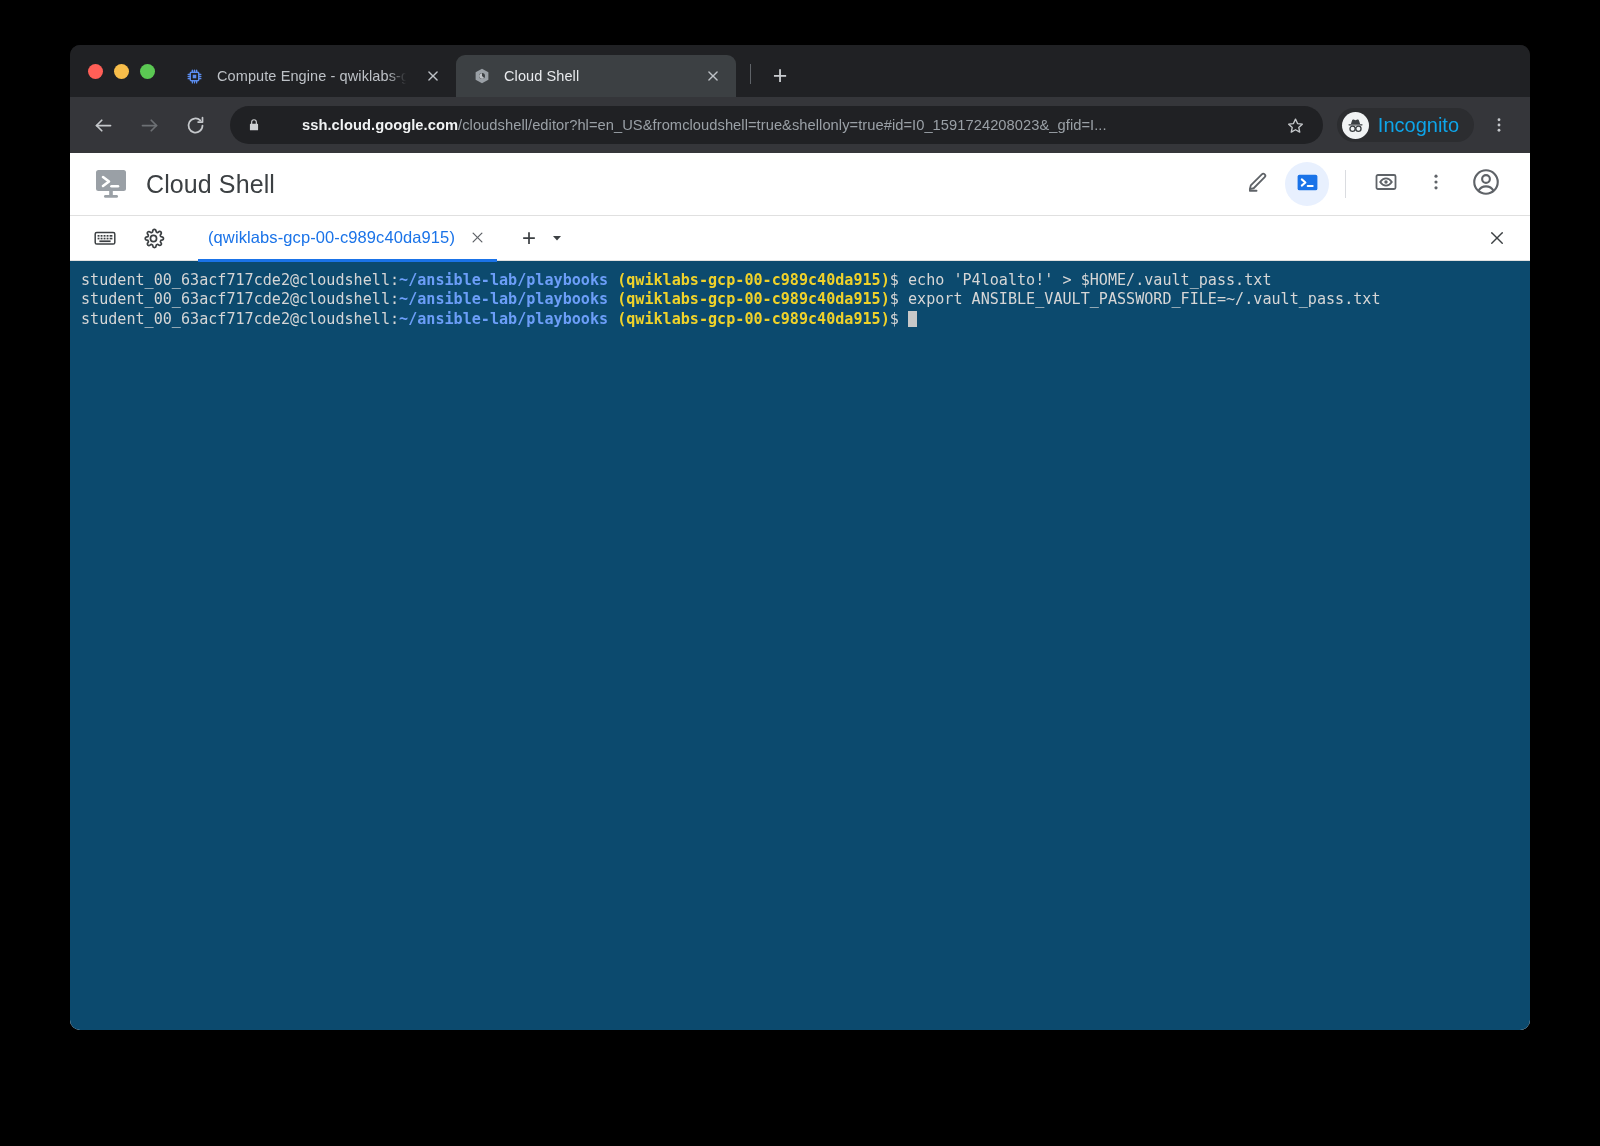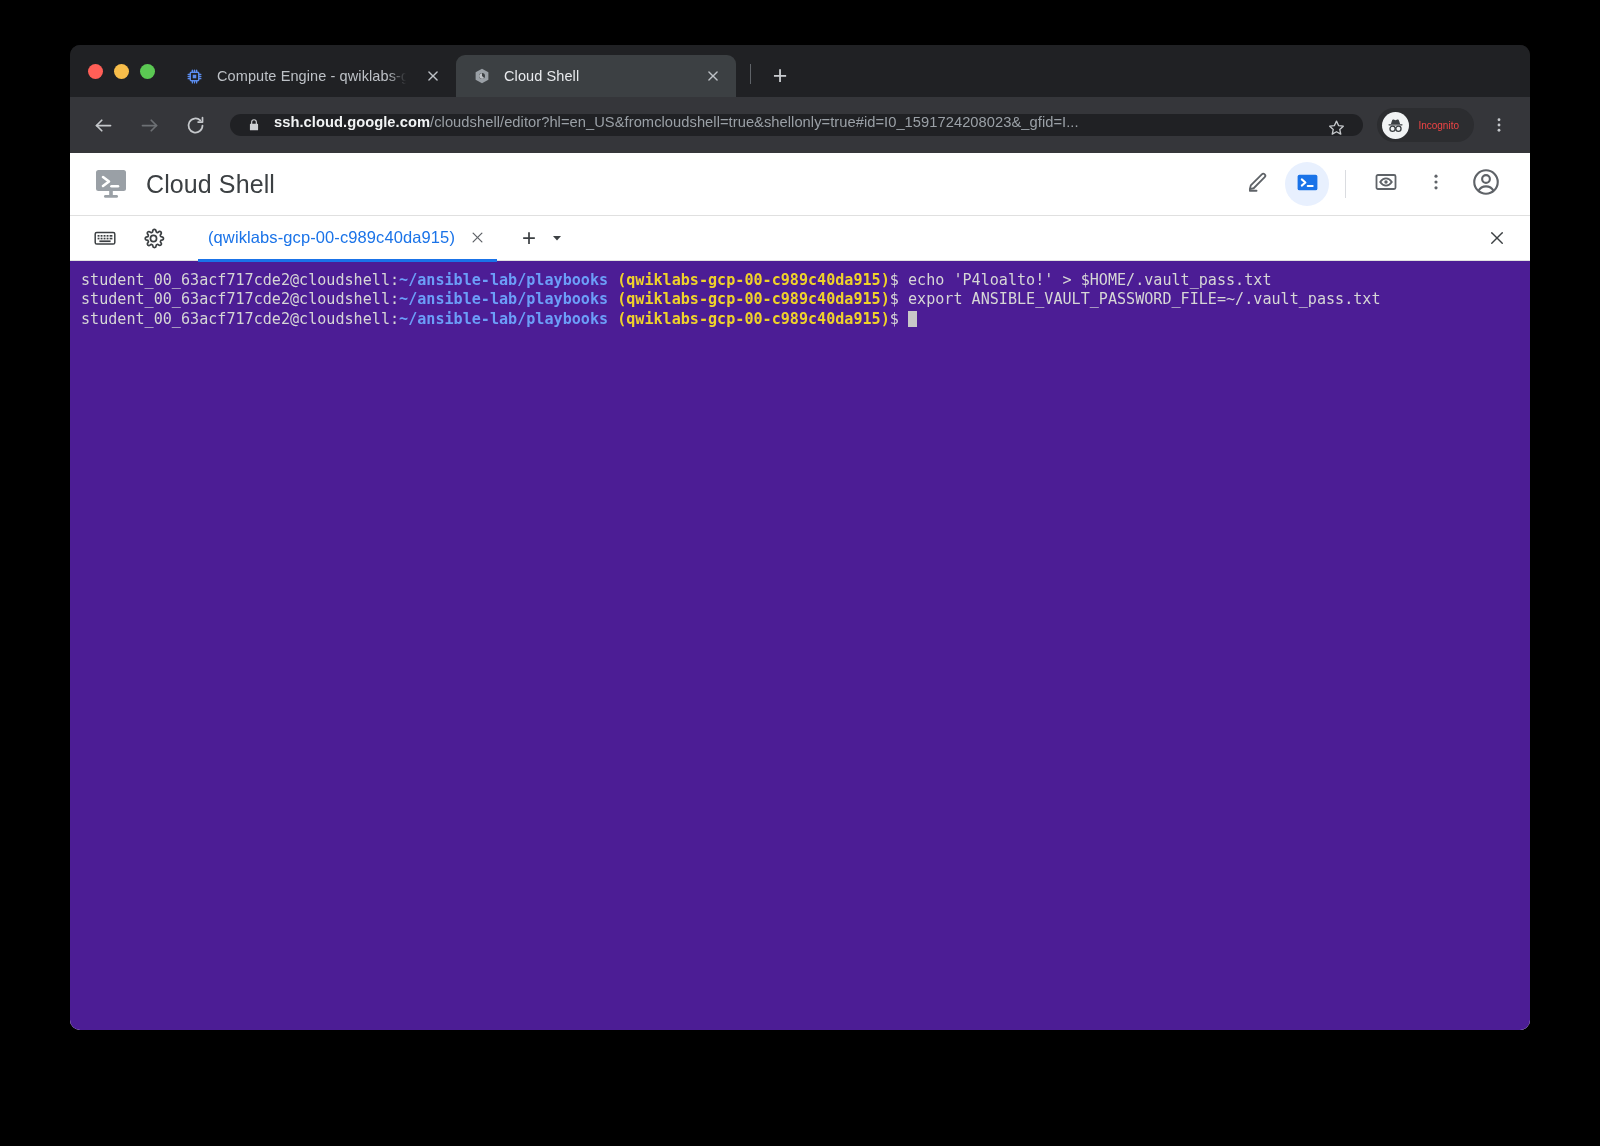--- a/index.html
+++ b/index.html
@@ -106,27 +106,28 @@
   .nav-btn{
     width:34px;height:34px;
     display:flex;align-items:center;justify-content:center;
     color:#c5c8cb;
     margin-right:12px;
     border-radius:50%;
   }
   .nav-btn.disabled{ color:#6d7074; }
   #omnibox{
     flex:1 1 auto;
-    height:22px;
+    height:38px;
     background:#202124;
     border-radius:19px;
-    display:flex;
+    display:flex;align-items:center;
     padding:0 14px 0 17px;
     margin-left:6px;
     min-width:0;
+    gap:28px;
   }
   #lock-icon{
     flex:0 0 auto; margin-right:13px;
     display:flex;align-items:center;
     color:#cdd0d3;
   }
   #url-text{
     flex:1 1 auto;
     font-size:14.7px;
     white-space:nowrap; overflow:hidden;
@@ -147,21 +148,21 @@
     display:flex;align-items:center;
     padding:0 15px 0 5px;
     margin-left:14px;
   }
   #incognito-icon{
     width:27px;height:27px;border-radius:50%;
     background:#f1f3f4;
     display:flex;align-items:center;justify-content:center;
     margin-right:9px; flex:0 0 27px;
   }
-  #incognito-label{ color:#ef4444; font-size:10px; white-space:nowrap;}
+  #incognito-label{ color:#0ea5e9; font-size:20px; white-space:nowrap;}
   #menu-btn{
     flex:0 0 auto;width:30px;height:34px;margin-left:10px;
     display:flex;align-items:center;justify-content:center;color:#c5c8cb;
   }
 
   
   #page{
     flex:1 1 auto;
     background:#fff;
     display:flex;flex-direction:column;
@@ -242,21 +243,21 @@
   #cs-tb-spacer{ flex:1 1 auto; }
   #cs-tb-close{
     width:30px;height:30px;
     display:flex;align-items:center;justify-content:center;
     color:#3c4043;font-size:19px;margin-right:4px;
   }
 
   
   #terminal{
     flex:1 1 auto;
-    background:#4c1d95;
+    background:#0c4a6e;
     padding:10px 0 0 11px;
     font-family:"DejaVu Sans Mono","Liberation Mono",monospace;
     font-size:15.1px;
     line-height:19.3px;
     color:#d9d9d9;
     overflow:hidden;
     white-space:pre;
     letter-spacing:0px;
   }
   .t-line{ white-space:pre; }

